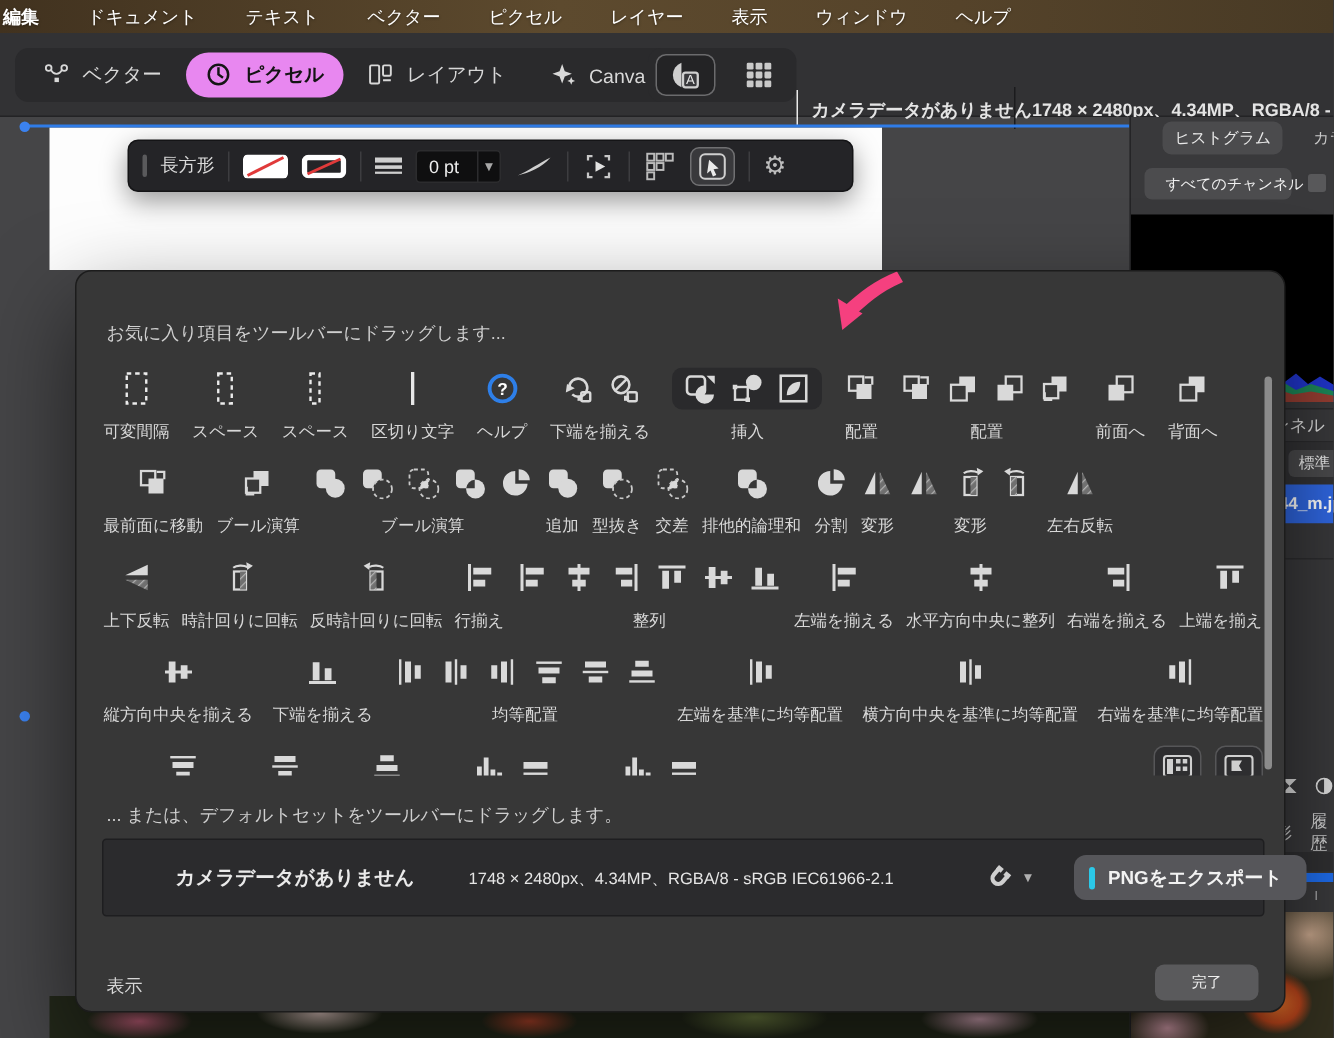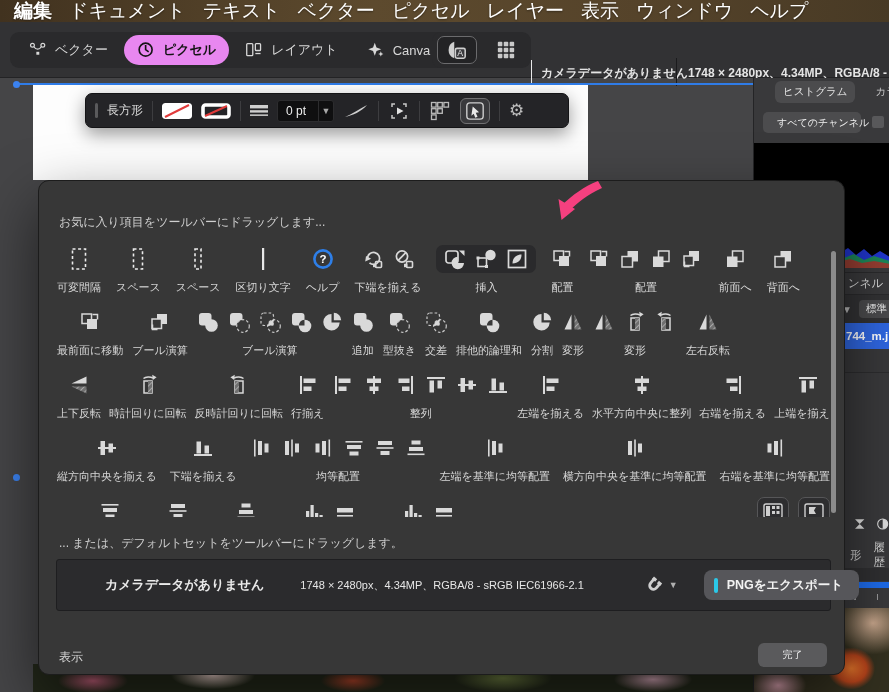--- a/index.html
+++ b/index.html
@@ -1,21 +1,21 @@
 <!DOCTYPE html>
 <html style="--persona-active: #e887f0; --annotation-arrow: #f5407f; --layer-selected: #2f66e0; --export-accent: #2bc8e8; --progress-blue: #1e6be9;"><head>
 <meta charset="utf-8">
 <style>
   *{box-sizing:border-box;margin:0;padding:0;}
   html{background:#222;}
   body{width:889px;height:692px;position:relative;overflow:hidden;
        background:#454547;font-family:"Liberation Sans","DejaVu Sans",sans-serif;}
   
   .menu-bar{position:absolute;left:0;top:0;right:0;height:22px;display:flex;align-items:center;
-    gap:17px;padding-left:14px;font-size:19px;color:#fff;
+    gap:32px;padding-left:2px;font-size:12px;color:#fff;
     background:linear-gradient(90deg,#41321f,#5d4a2e 42%,#55432a 72%,#483a25);}
   .menu-item{white-space:nowrap;text-shadow:0 1px 2px rgba(0,0,0,.4);}
   .menu-item:first-child{font-weight:700;}
   
   .app-toolbar{position:absolute;left:0;top:22px;right:0;height:56px;background:#323234;border-bottom:1px solid #232325;}
   .persona-group{position:absolute;left:10px;top:10px;height:36px;background:#2a2a2c;border-radius:9px;
     display:flex;align-items:center;padding:0 6px;gap:3px;}
   .persona{display:flex;align-items:center;gap:7px;padding:0 13px;height:30px;border-radius:15px;
     color:#d8d8d8;font-size:13px;white-space:nowrap;}
   .persona.active{background:var(--persona-active,#e887f0);color:#141414;font-weight:700;}
@@ -82,21 +82,21 @@
   .dock-dark{position:absolute;left:0;top:490px;right:0;height:13px;background:#2f2f31;}
   .dock-blue{position:absolute;left:0;top:504px;right:0;height:6px;background:var(--progress-blue,#1e6be9);}
   .dock-ticks{position:absolute;left:0;top:514px;right:0;height:10px;display:flex;gap:21px;padding-left:10px;align-items:center;}
   .dock-ticks i{width:1.5px;height:6px;background:#98989a;}
   .dock-photo{position:absolute;left:0;top:530px;right:0;bottom:0;
     background:radial-gradient(34px 30px at 72% 72%,#e4752b 0%,#b8441b 45%,rgba(0,0,0,0) 70%),
       radial-gradient(40px 26px at 18% 92%,#d9a0ae 0%,rgba(0,0,0,0) 70%),
       radial-gradient(52px 42px at 88% 18%,#caa88e 0%,rgba(0,0,0,0) 75%),
       radial-gradient(30px 24px at 35% 32%,#5d6b35 0%,rgba(0,0,0,0) 70%),#33301f;}
   
-  .dialog{position:absolute;left:38px;top:180px;width:807px;height:495px;background:#373737;
+  .dialog{position:absolute;left:50px;top:180px;width:807px;height:495px;background:#373737;
     border:1px solid #1c1c1c;border-radius:11px;box-shadow:0 24px 60px rgba(0,0,0,.55);z-index:20;}
   .hint-top{position:absolute;left:20px;top:33px;font-size:12px;color:#cfcfcf;}
   .hint-bottom{position:absolute;left:20px;top:354px;font-size:12px;color:#cfcfcf;}
   .grid{position:absolute;left:18px;top:64px;width:773px;height:272px;overflow:hidden;}
   .grid-row{display:flex;align-items:flex-start;height:63px;}
   .grid-row:nth-child(1){gap:15px;}
   .grid-row:nth-child(2){gap:9px;}
   .grid-row:nth-child(3){gap:8px;}
   .grid-row:nth-child(4){gap:13px;}
   .grid-row:nth-child(5){gap:46px;padding-left:42px;}

